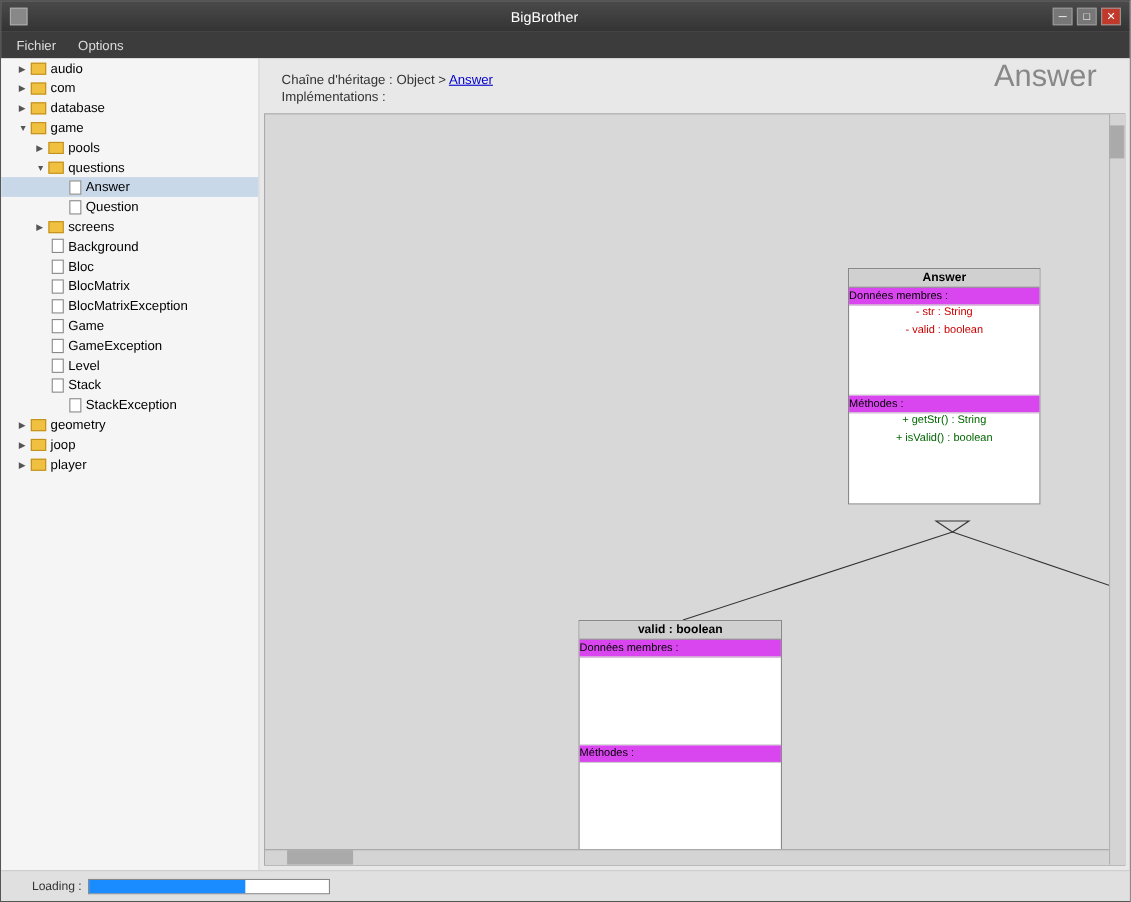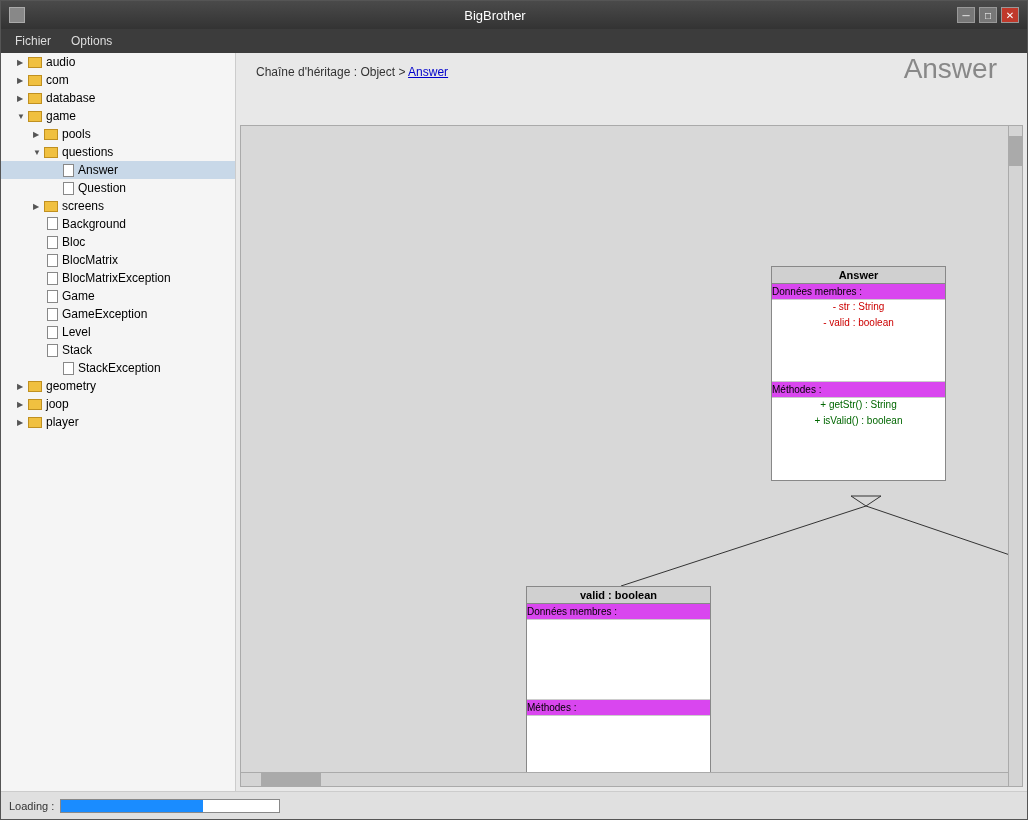--- a/index.html
+++ b/index.html
@@ -90,21 +90,20 @@
       cursor: pointer;
       white-space: nowrap;
     }
     .tree-item.selected { background: #c8d8e8; }
     .right-panel {
       flex: 1;
       display: flex;
       flex-direction: column;
       background: #e8e8e8;
       overflow: hidden;
-      gap: 40px;
     }
     .breadcrumb-bar {
       padding: 6px 10px 2px;
       font-size: 12px;
       color: #333;
       flex-shrink: 0;
     }
     .breadcrumb-link { color: #0000cc; text-decoration: underline; cursor: pointer; }
     .implementations {
       padding: 0 10px 4px;
@@ -173,20 +172,21 @@
       border-top: 1px solid #ccc;
       display: flex;
       align-items: center;
       padding: 0 8px;
       flex-shrink: 0;
       gap: 6px;
     }
     .loading-label {
       font-size: 11px;
       color: #333;
+      margin-left: 20px;
     }
     .progress-bar-outer {
       width: 220px;
       height: 14px;
       background: #fff;
       border: 1px solid #888;
     }
     .progress-bar-inner {
       height: 100%;
       background: #1a8cff;
@@ -324,20 +324,21 @@
           </div>
         </div>
     </div>
 
     <div class="right-panel">
       <div style="position:relative; padding: 6px 10px 0; flex-shrink:0;">
         <div class="breadcrumb-bar">
           <span>Chaîne d'héritage : </span><span>Object</span><span> &gt; </span><span class="breadcrumb-link">Answer</span>
           <span style="position:absolute; right:30px; top:0; font-size:28px; color:#888; font-weight:normal;">Answer</span>
         </div>
+        <div class="implementations">Implémentations :</div>
       </div>
 
       <div class="diagram-area" style="margin: 4px; flex:1; position:relative;">
         <div class="diagram-scroll">
           <div class="diagram-canvas">
 
             <svg class="svg-lines">
 
               <line x1="625" y1="380" x2="380" y2="460" stroke="#333" stroke-width="1"></line>
 

